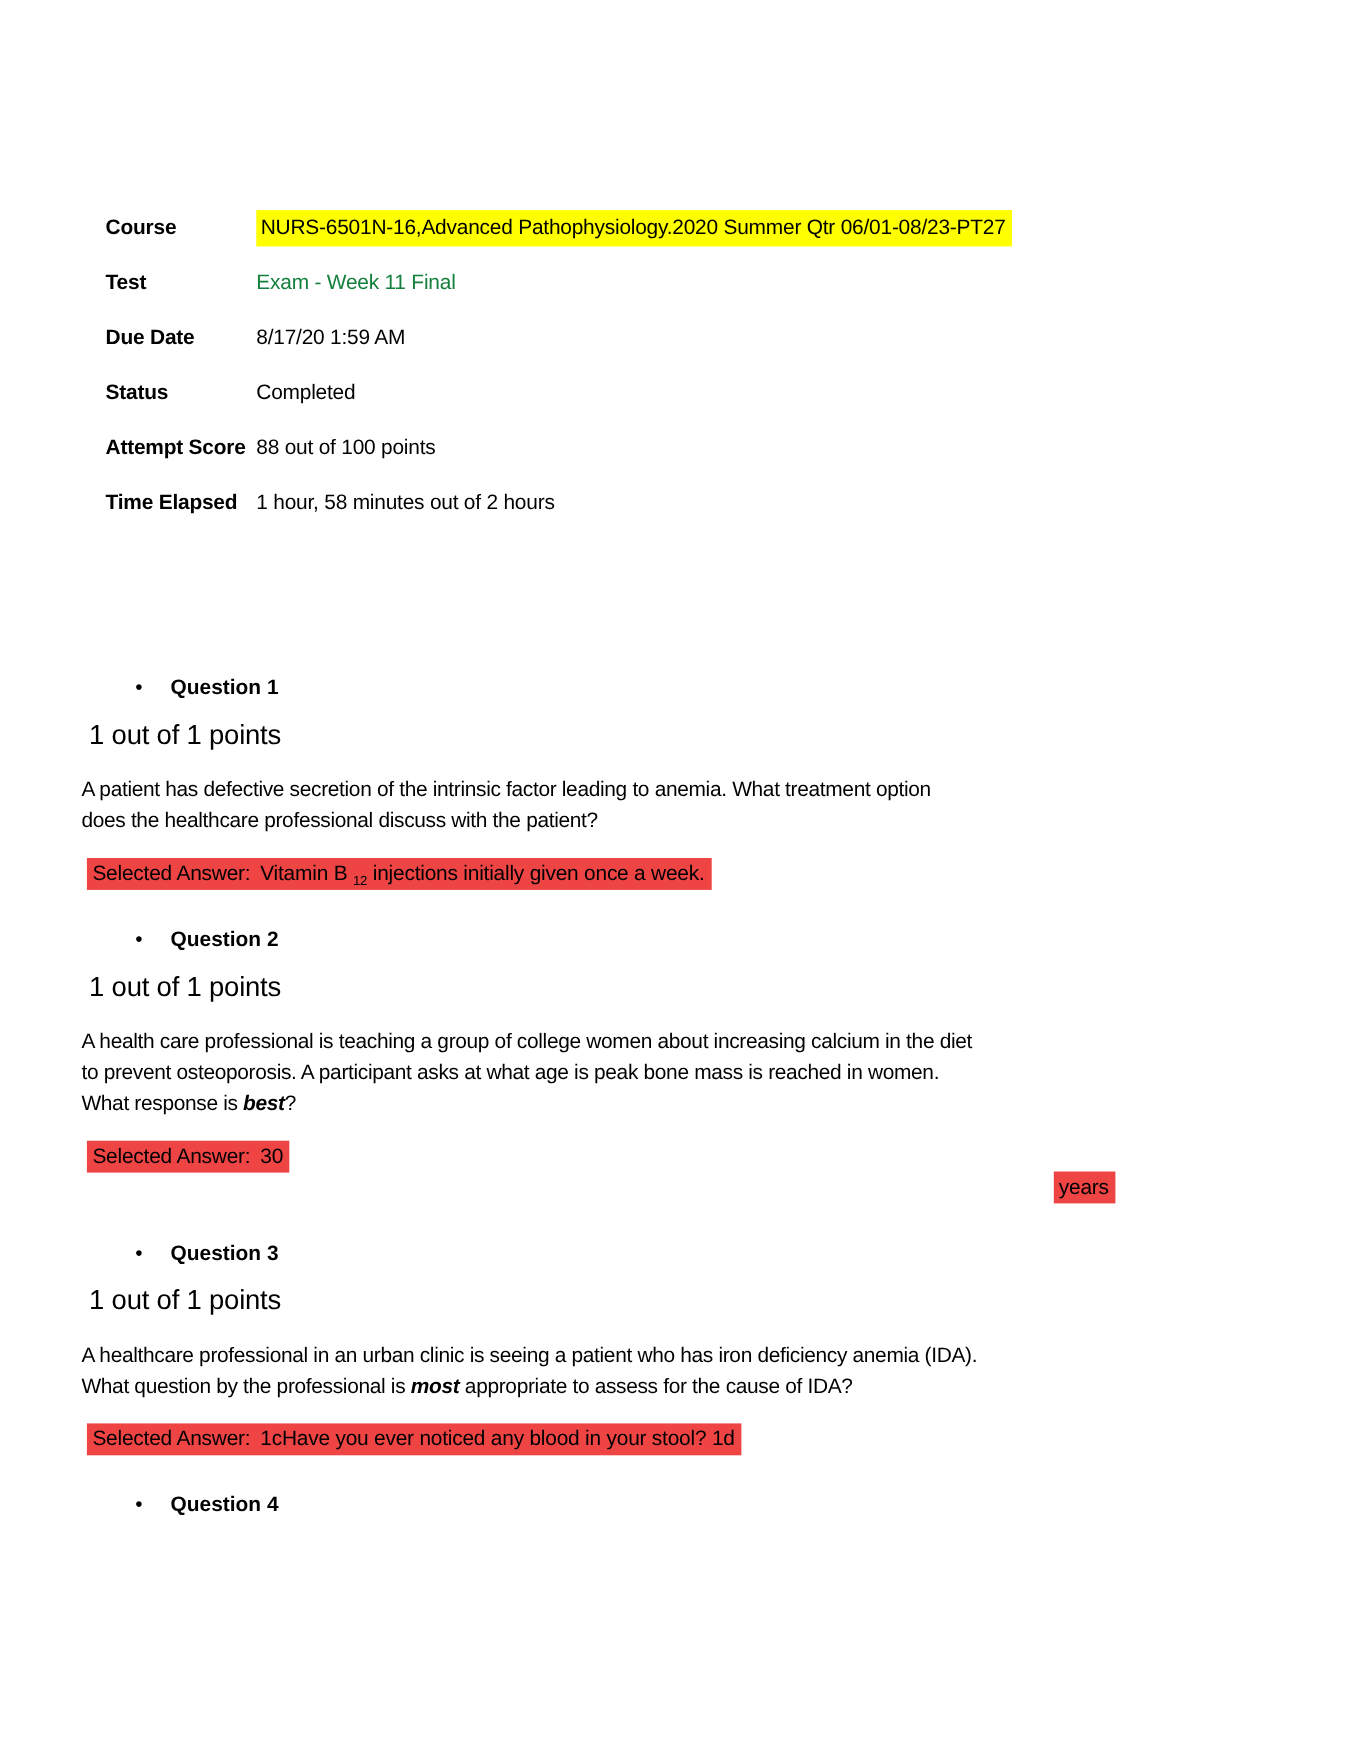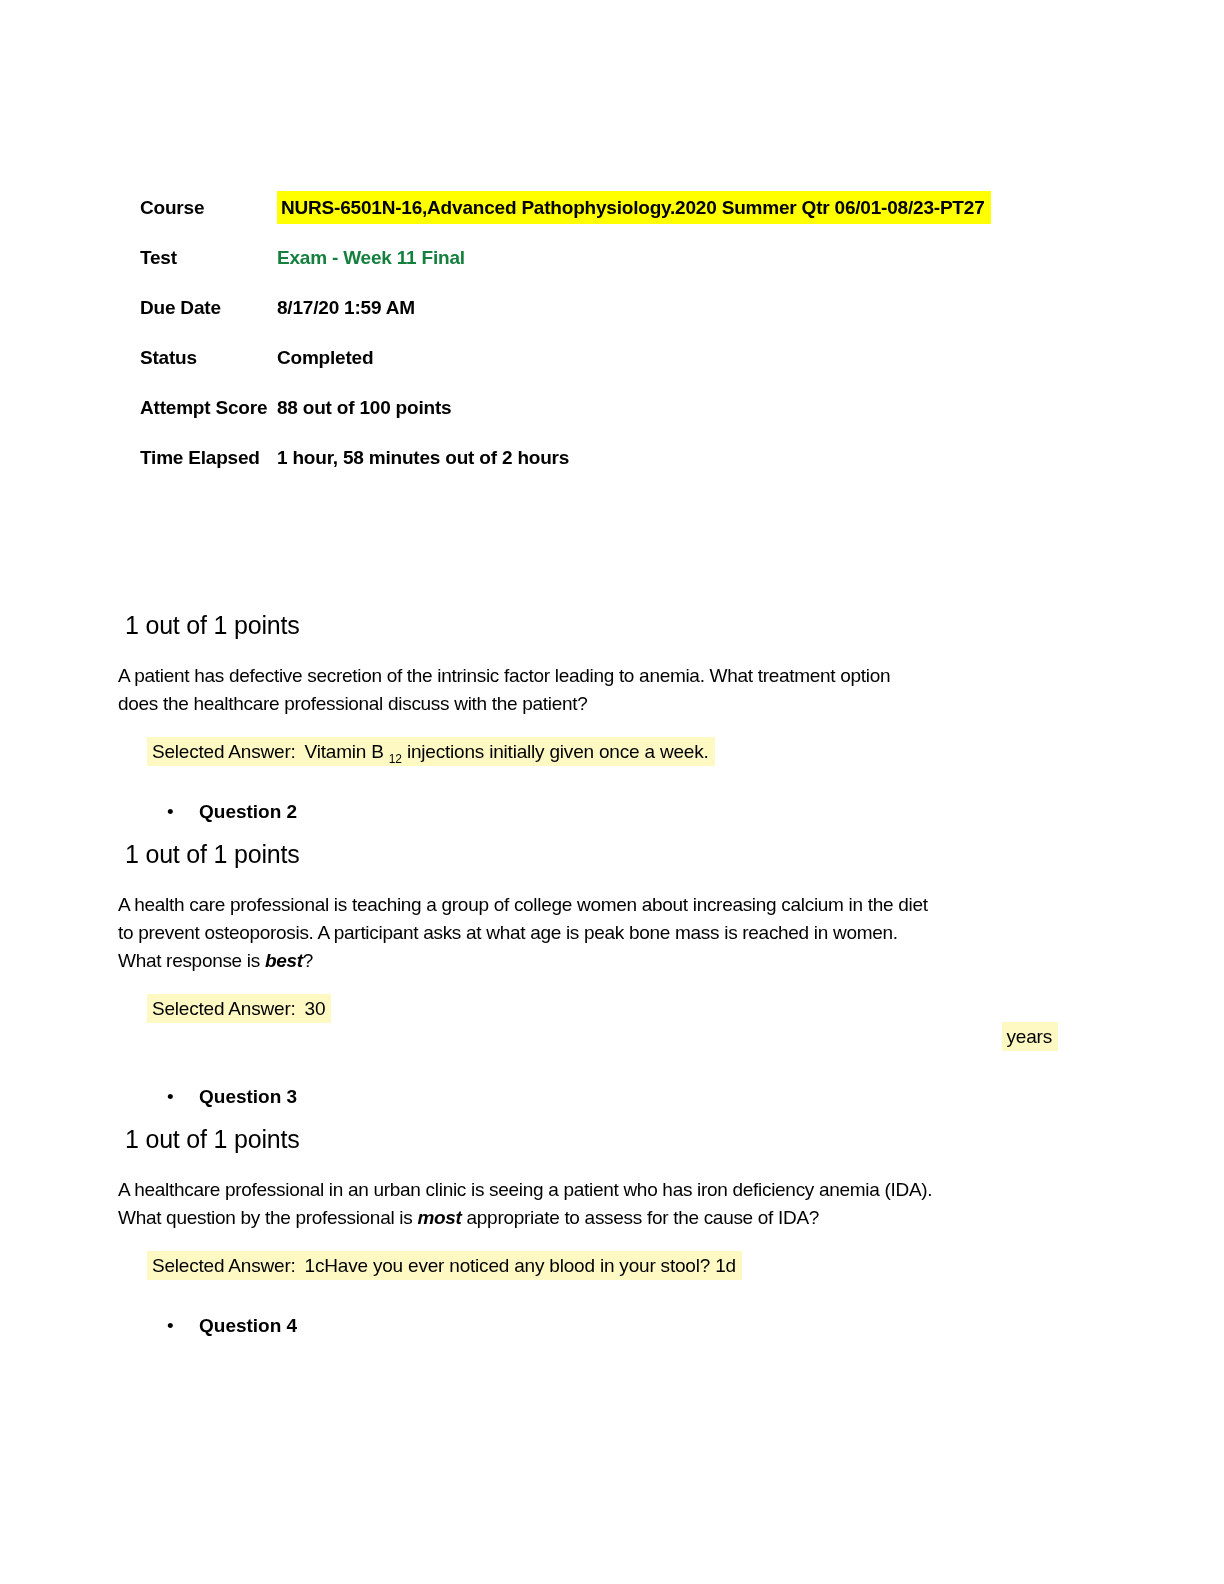--- a/index.html
+++ b/index.html
@@ -4,47 +4,47 @@
 <style>
   html, body { margin: 0; padding: 0; }
   body {
     width: 1224px;
     height: 1584px;
     background: #ffffff;
     color: #000000;
     font-family: "Liberation Sans", sans-serif;
     overflow: hidden;
   }
-  .page { padding: 197px 0 0 118px; width: 940px; }
+  .page { padding: 197px 0 0 74px; width: 940px; }
 
   
   .meta-row {
     display: flex;
     padding-left: 22px;
     font-size: 19px;
     line-height: 21px;
     margin-bottom: 29px;
     letter-spacing: -0.2px;
   }
   .meta-label { flex: 0 0 137px; font-weight: 700; }
-  .meta-value { font-weight: 700; }
+  .meta-value { font-weight: 400; }
   .hl-yellow { background: #ffff00; padding: 6px 6px 6px 4px; }
   .value-red { color: #15803d; }
 
   
   .questions { margin-top: 147px; }
   .q-block + .q-block { margin-top: 35px; }
   .q-heading { padding-left: 49px; font-size: 19px; line-height: 21px; font-weight: 700; }
   .bullet { display: inline-block; width: 32px; font-weight: 400; }
   .q-points { margin-top: 22px; padding-left: 7px; font-size: 25px; line-height: 21px; letter-spacing: -0.2px; }
   .q-body { margin: 26px 0 0 0; font-size: 19px; line-height: 28px; letter-spacing: -0.3px; }
   .q-body .line { display: block; }
   .q-body em { font-style: italic; font-weight: bold; }
   .q-answer { margin-top: 20px; padding-left: 5px; font-size: 19px; line-height: 28px; letter-spacing: -0.2px; }
-  .hl-green { background: #fef9c3; padding: 4px 6px 4px 5px; margin-left: 24px; }
+  .hl-green { background: #ef4444; padding: 4px 6px 4px 5px; }
   .ans-label { padding-right: 9px; }
   .ans-line2 { margin-left: 174px; text-align: right; }
   sub { font-size: 12px; line-height: 0; }
 </style>
 </head>
 <body>
 
 <div class="page">
 
   <section class="meta">
@@ -70,20 +70,23 @@
     </div>
     <div class="meta-row">
       <span class="meta-label">Time Elapsed</span>
       <span class="meta-value">1 hour, 58 minutes out of 2 hours</span>
     </div>
   </section>
 
   <section class="questions">
 
     <div class="q-block">
+      <div class="q-heading">
+        <span class="bullet">•</span><span class="q-title">Question 1</span>
+      </div>
       <div class="q-points">1 out of 1 points</div>
       <p class="q-body">
         <span class="line">A patient has defective secretion of the intrinsic factor leading to anemia. What treatment option</span>
         <span class="line">does the healthcare professional discuss with the patient?</span>
       </p>
       <div class="q-answer">
         <mark class="hl-green"><span class="ans-label">Selected Answer:</span><span><span>Vitamin B </span><sub>12</sub><span> injections initially given once a week.</span></span></mark>
       </div>
     </div>
 

